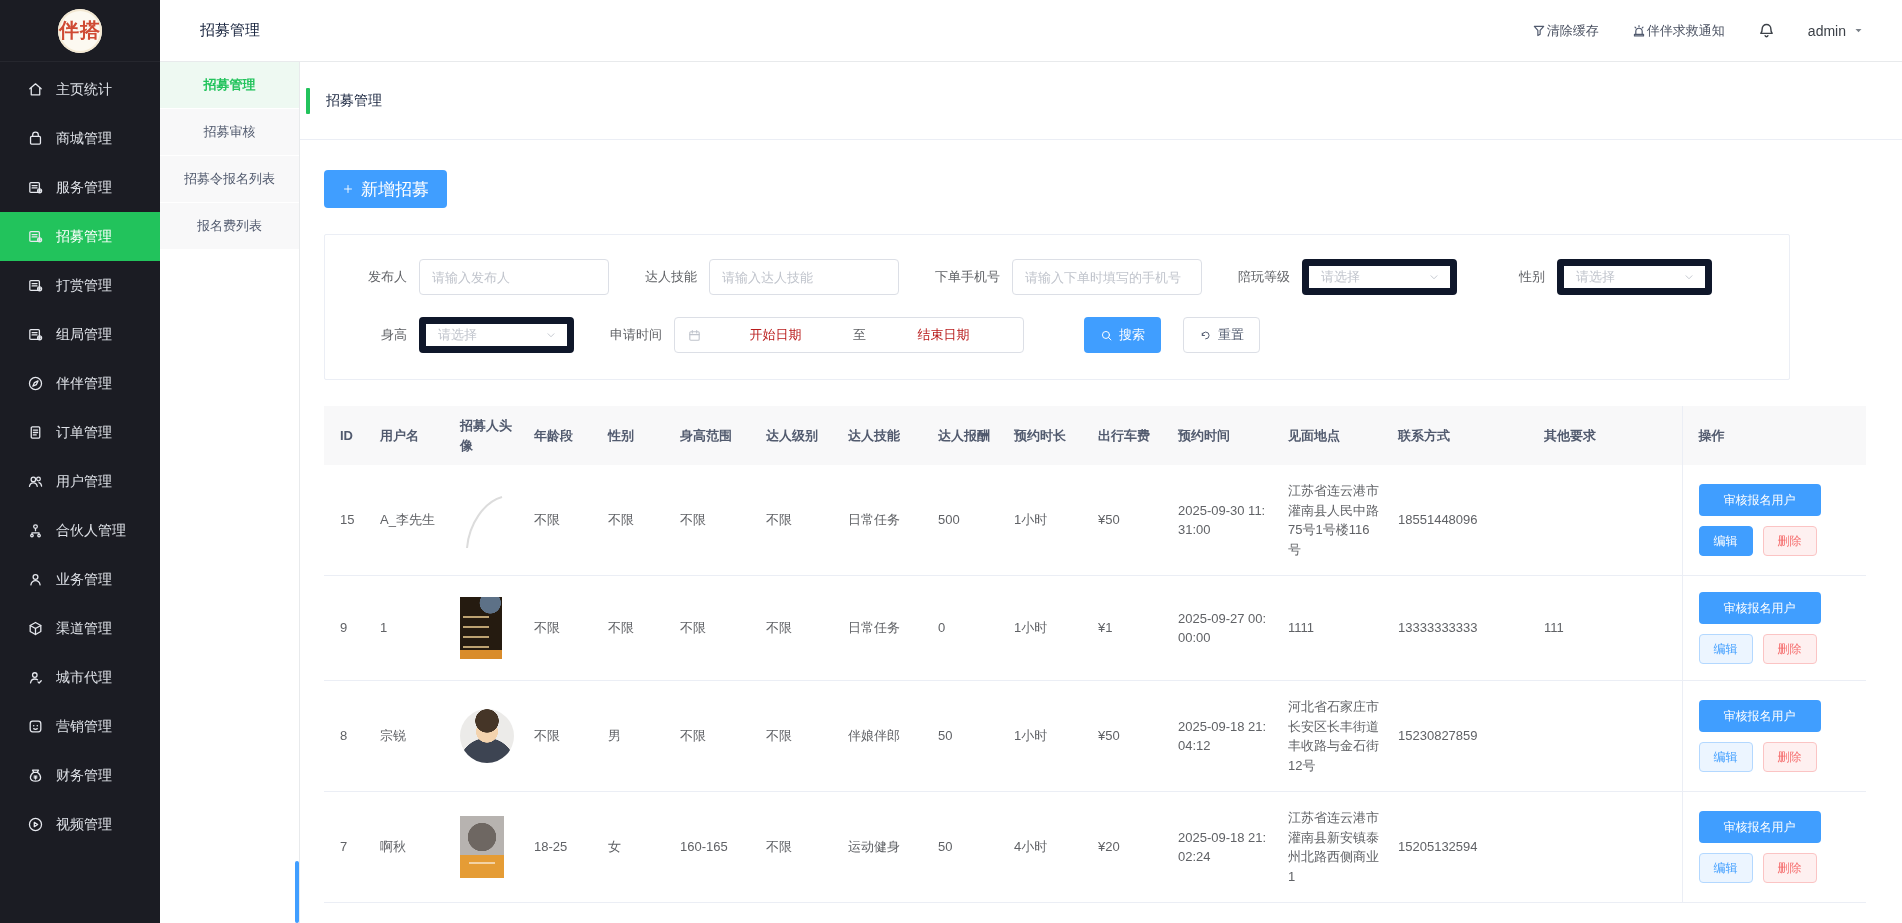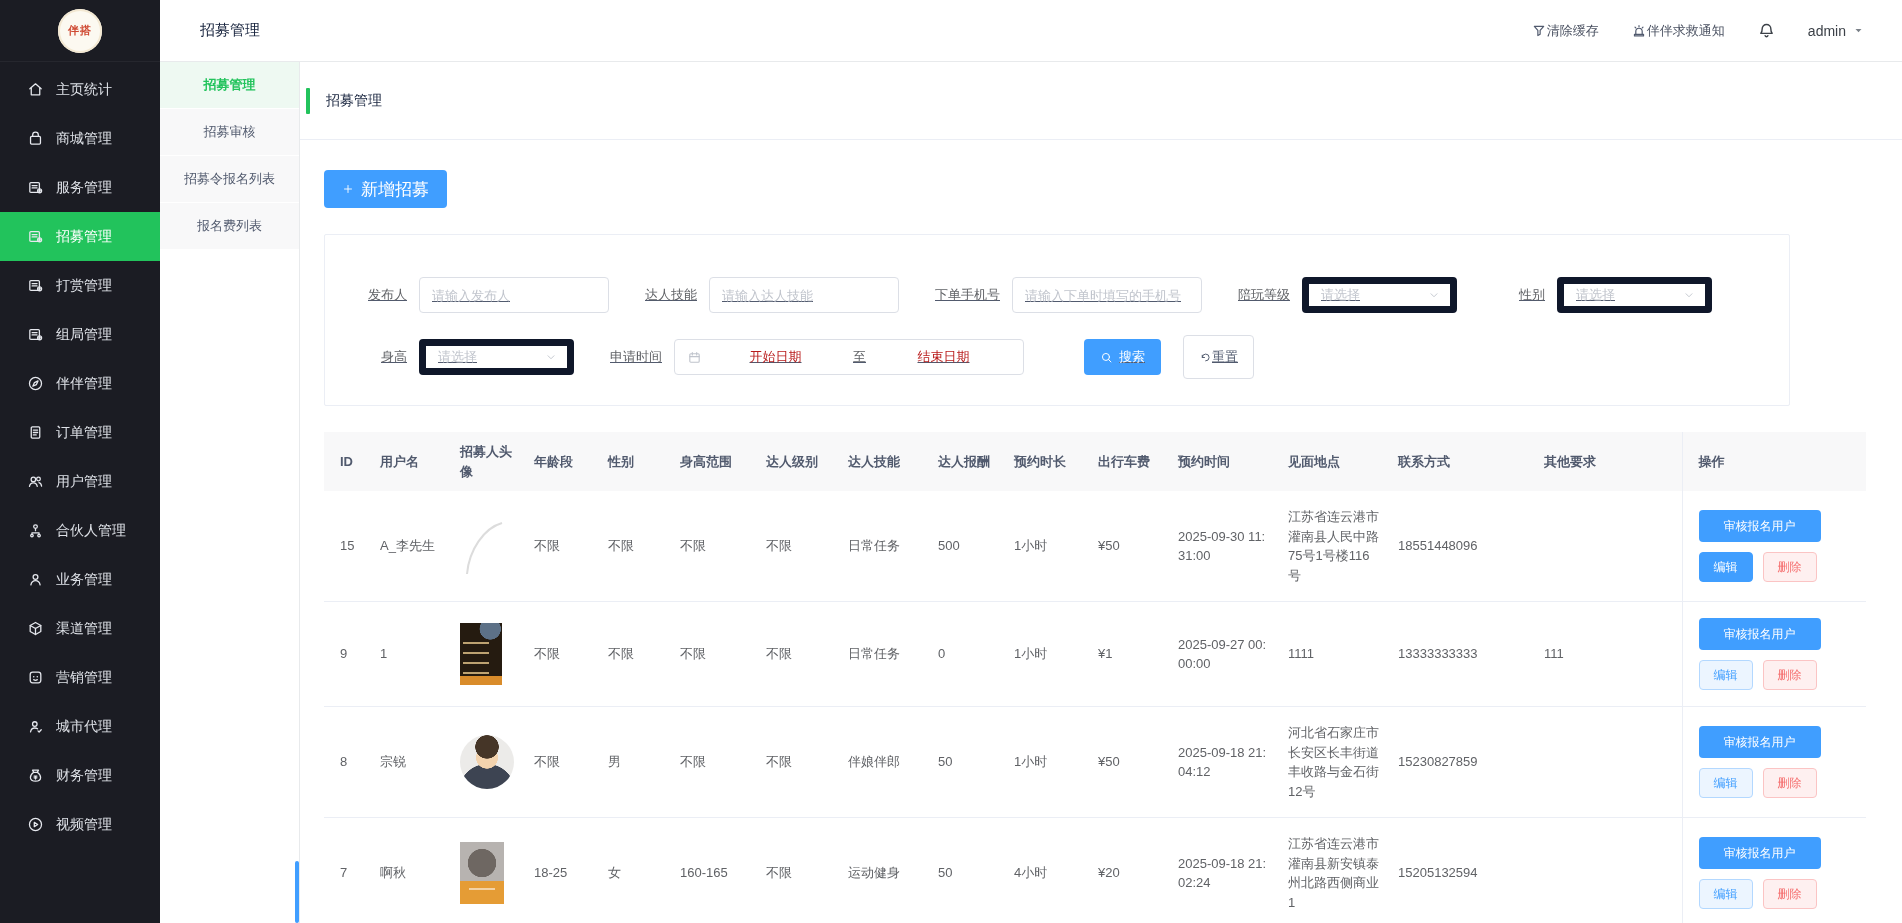--- a/index.html
+++ b/index.html
@@ -3,21 +3,21 @@
 <meta charset="utf-8">
 <style>
   * { box-sizing:border-box; margin:0; padding:0; }
   html,body { width:1902px; height:923px; overflow:hidden; }
   body { font-family:"Liberation Sans","DejaVu Sans",sans-serif; background:#fff; color:#515a6e; font-size:13px; }
   .app { display:flex; width:1902px; height:923px; }
 
   
   .dark-side { width:160px; flex-shrink:0; background:#1b1c23; display:flex; flex-direction:column; }
   .logo-wrap { height:62px; display:flex; align-items:center; justify-content:center; border-bottom:1px solid rgba(255,255,255,.05); flex-shrink:0; }
-  .logo-circle { width:44px; height:44px; border-radius:50%; background:#fcf9f1; color:#cf4a33; display:flex; align-items:center; justify-content:center; font-weight:bold; font-size:11px; font-family:"DejaVu Serif",serif; letter-spacing:1px; box-shadow:inset 0 0 0 2px #f3e8d2; }
+  .logo-circle { width:44px; height:44px; border-radius:50%; background:#fcf9f1; color:#cf4a33; display:flex; align-items:center; justify-content:center; font-weight:bold; font-size:20px; font-family:"DejaVu Serif",serif; letter-spacing:1px; box-shadow:inset 0 0 0 2px #f3e8d2; }
   .side-menu { flex:1; padding-top:3px; overflow:hidden; }
   .side-item { height:49px; display:flex; align-items:center; padding-left:27px; gap:12px; font-size:14px; color:#dfe2e8; cursor:pointer; }
   .side-item .icn { width:17px; height:17px; color:#e6e8ee; flex-shrink:0; }
   .side-item.active { background:#22c35c; color:#fff; }
   .icn svg { width:100%; height:100%; display:block; }
 
   
   .right-col { flex:1; min-width:0; display:flex; flex-direction:column; }
   .topbar { height:62px; flex-shrink:0; background:#fff; border-bottom:1px solid #e8eaec; display:flex; align-items:center; }
   .submenu-title { width:140px; flex-shrink:0; text-align:center; font-size:15px; color:#17233d; font-weight:500; }
@@ -40,36 +40,36 @@
   .main { flex:1; min-width:0; background:#fff; display:flex; flex-direction:column; overflow:hidden; }
   .crumb-band { height:78px; flex-shrink:0; border-bottom:1px solid #ebeef5; display:flex; align-items:center; padding-left:6px; }
   .crumb-accent { width:4px; height:26px; background:#22c35c; border-radius:1px; margin-right:16px; }
   .crumb-text { font-size:14px; color:#17233d; }
   .content { flex:1; padding:30px 0 0 24px; overflow:hidden; }
 
   .add-btn { display:inline-flex; align-items:center; gap:7px; height:38px; padding:0 18px; background:#409eff; color:#fff; border:none; border-radius:4px; font-size:17px; cursor:pointer; }
   .add-btn .icn { width:12px; height:12px; }
 
   
-  .filter-card { width:1466px; margin-top:26px; border:1px solid #ebeef5; border-radius:2px; background:#fff; padding:42px 0 26px 30px;text-decoration:underline; }
+  .filter-card { width:1466px; margin-top:26px; border:1px solid #ebeef5; border-radius:2px; background:#fff; padding:24px 0 26px 30px; }
   .filter-row { display:flex; align-items:center; }
   .filter-row + .filter-row { margin-top:22px; }
   .f-group { display:flex; align-items:center; margin-right:36px; }
   .f-label { font-size:13px; color:#606266; margin-right:12px; min-width:52px; text-align:right; white-space:nowrap; }
   .f-input { width:190px; height:36px; border:1px solid #dcdfe6; border-radius:4px; padding:0 12px; font-size:13px; color:#0c4a6e; outline:none; font-family:inherit; }
   .f-input::placeholder { color:#c0c4cc; }
   .f-select { width:155px; height:36px; border:7px solid #0f172a; border-radius:4px; background:#fff; display:flex; align-items:center; justify-content:space-between; padding:0 10px 0 12px; color:#c0c4cc; cursor:pointer; }
   .f-select .icn { width:12px; height:12px; color:#c0c4cc; }
   .date-range { width:350px; height:36px; border:1px solid #dcdfe6; border-radius:4px; display:flex; align-items:center; padding:0 12px; gap:6px; }
   .date-range .icn { width:15px; height:15px; color:#c0c4cc; flex-shrink:0; }
   .date-slot { flex:1; text-align:center; color:#b91c1c; cursor:text; }
   .date-sep { color:#606266; padding:0 4px; }
   .search-btn { margin-left:24px; height:36px; padding:0 16px; background:#409eff; color:#fff; border:none; border-radius:4px; font-size:13px; display:inline-flex; align-items:center; gap:6px; cursor:pointer; }
   .search-btn .icn { width:13px; height:13px; }
-  .reset-btn { margin-left:22px; height:44px; padding:0 15px; background:#fff; color:#515a6e; border:1px solid #dcdfe6; border-radius:4px; font-size:13px; display:inline-flex; align-items:center; cursor:pointer; }
+  .reset-btn { margin-left:22px; height:36px; padding:0 15px; background:#fff; color:#515a6e; border:1px solid #dcdfe6; border-radius:4px; font-size:13px; display:inline-flex; align-items:center; gap:6px; cursor:pointer; }
   .reset-btn .icn { width:13px; height:13px; color:#515a6e; }
 
   
   .table-wrap { margin-top:26px; }
   table.data { border-collapse:collapse; table-layout:fixed; width:1542px; }
   thead th { background:#f8f8f9; color:#515a6e; font-size:13px; font-weight:bold; text-align:left; padding:10px 8px; line-height:1.5; vertical-align:middle; }
   tbody td { font-size:13px; color:#606266; padding:16px 8px; border-bottom:1px solid #ebeef5; vertical-align:middle; line-height:1.5; word-break:break-all; }
   th:first-child, td:first-child { padding-left:16px; }
   .op-col { border-left:1px solid #ebeef5; padding-left:16px !important; }
   .review-btn { display:block; width:122px; height:32px; background:#409eff; color:#fff; border:none; border-radius:4px; font-size:12px; cursor:pointer; margin-bottom:10px; }
@@ -232,37 +232,37 @@
             <svg viewBox="0 0 24 24" fill="none" stroke="currentColor" stroke-width="1.8" stroke-linecap="round" stroke-linejoin="round">
               <path d="M12 3.5l7.5 4.3v8.4L12 20.5l-7.5-4.3V7.8z"></path>
               <path d="M12 12l7.5-4.2M12 12L4.5 7.8M12 12v8.5"></path>
             </svg>
           </span>
           <span>渠道管理</span>
         </div>
         <div class="side-item">
           <span class="icn">
             <svg viewBox="0 0 24 24" fill="none" stroke="currentColor" stroke-width="1.8" stroke-linecap="round" stroke-linejoin="round">
+              <circle cx="11" cy="8.5" r="3.2"></circle>
+              <path d="M5 19.5c.7-3.5 3-5.4 6-5.4 1.5 0 2.8.4 3.9 1.2"></path>
+              <path d="M15.5 18.2l1.6 1.6 3-3.2"></path>
+            </svg>
+          </span>
+          <span>城市代理</span>
+        </div>
+        <div class="side-item">
+          <span class="icn">
+            <svg viewBox="0 0 24 24" fill="none" stroke="currentColor" stroke-width="1.8" stroke-linecap="round" stroke-linejoin="round">
               <rect x="4.5" y="4.5" width="15" height="15" rx="3.5"></rect>
               <circle cx="9.5" cy="11" r="1.1" fill="currentColor" stroke="none"></circle>
               <circle cx="14.5" cy="11" r="1.1" fill="currentColor" stroke="none"></circle>
               <path d="M9.5 15c1.6 1.2 3.4 1.2 5 0"></path>
             </svg>
           </span>
           <span>营销管理</span>
-        </div>
-        <div class="side-item">
-          <span class="icn">
-            <svg viewBox="0 0 24 24" fill="none" stroke="currentColor" stroke-width="1.8" stroke-linecap="round" stroke-linejoin="round">
-              <circle cx="11" cy="8.5" r="3.2"></circle>
-              <path d="M5 19.5c.7-3.5 3-5.4 6-5.4 1.5 0 2.8.4 3.9 1.2"></path>
-              <path d="M15.5 18.2l1.6 1.6 3-3.2"></path>
-            </svg>
-          </span>
-          <span>城市代理</span>
         </div>
         <div class="side-item">
           <span class="icn">
             <svg viewBox="0 0 24 24" fill="none" stroke="currentColor" stroke-width="1.8" stroke-linecap="round" stroke-linejoin="round">
               <path d="M9.5 7.5L7.8 4.5h8.4l-1.7 3"></path>
               <path d="M9.5 7.5h5c3 2.2 4.7 4.8 4.7 7.2 0 3.2-2.6 5.3-7.2 5.3s-7.2-2.1-7.2-5.3c0-2.4 1.7-5 4.7-7.2z"></path>
               <path d="M10 12.8h4M10 15.2h4M12 12.8V17"></path>
             </svg>
           </span>
           <span>财务管理</span>

